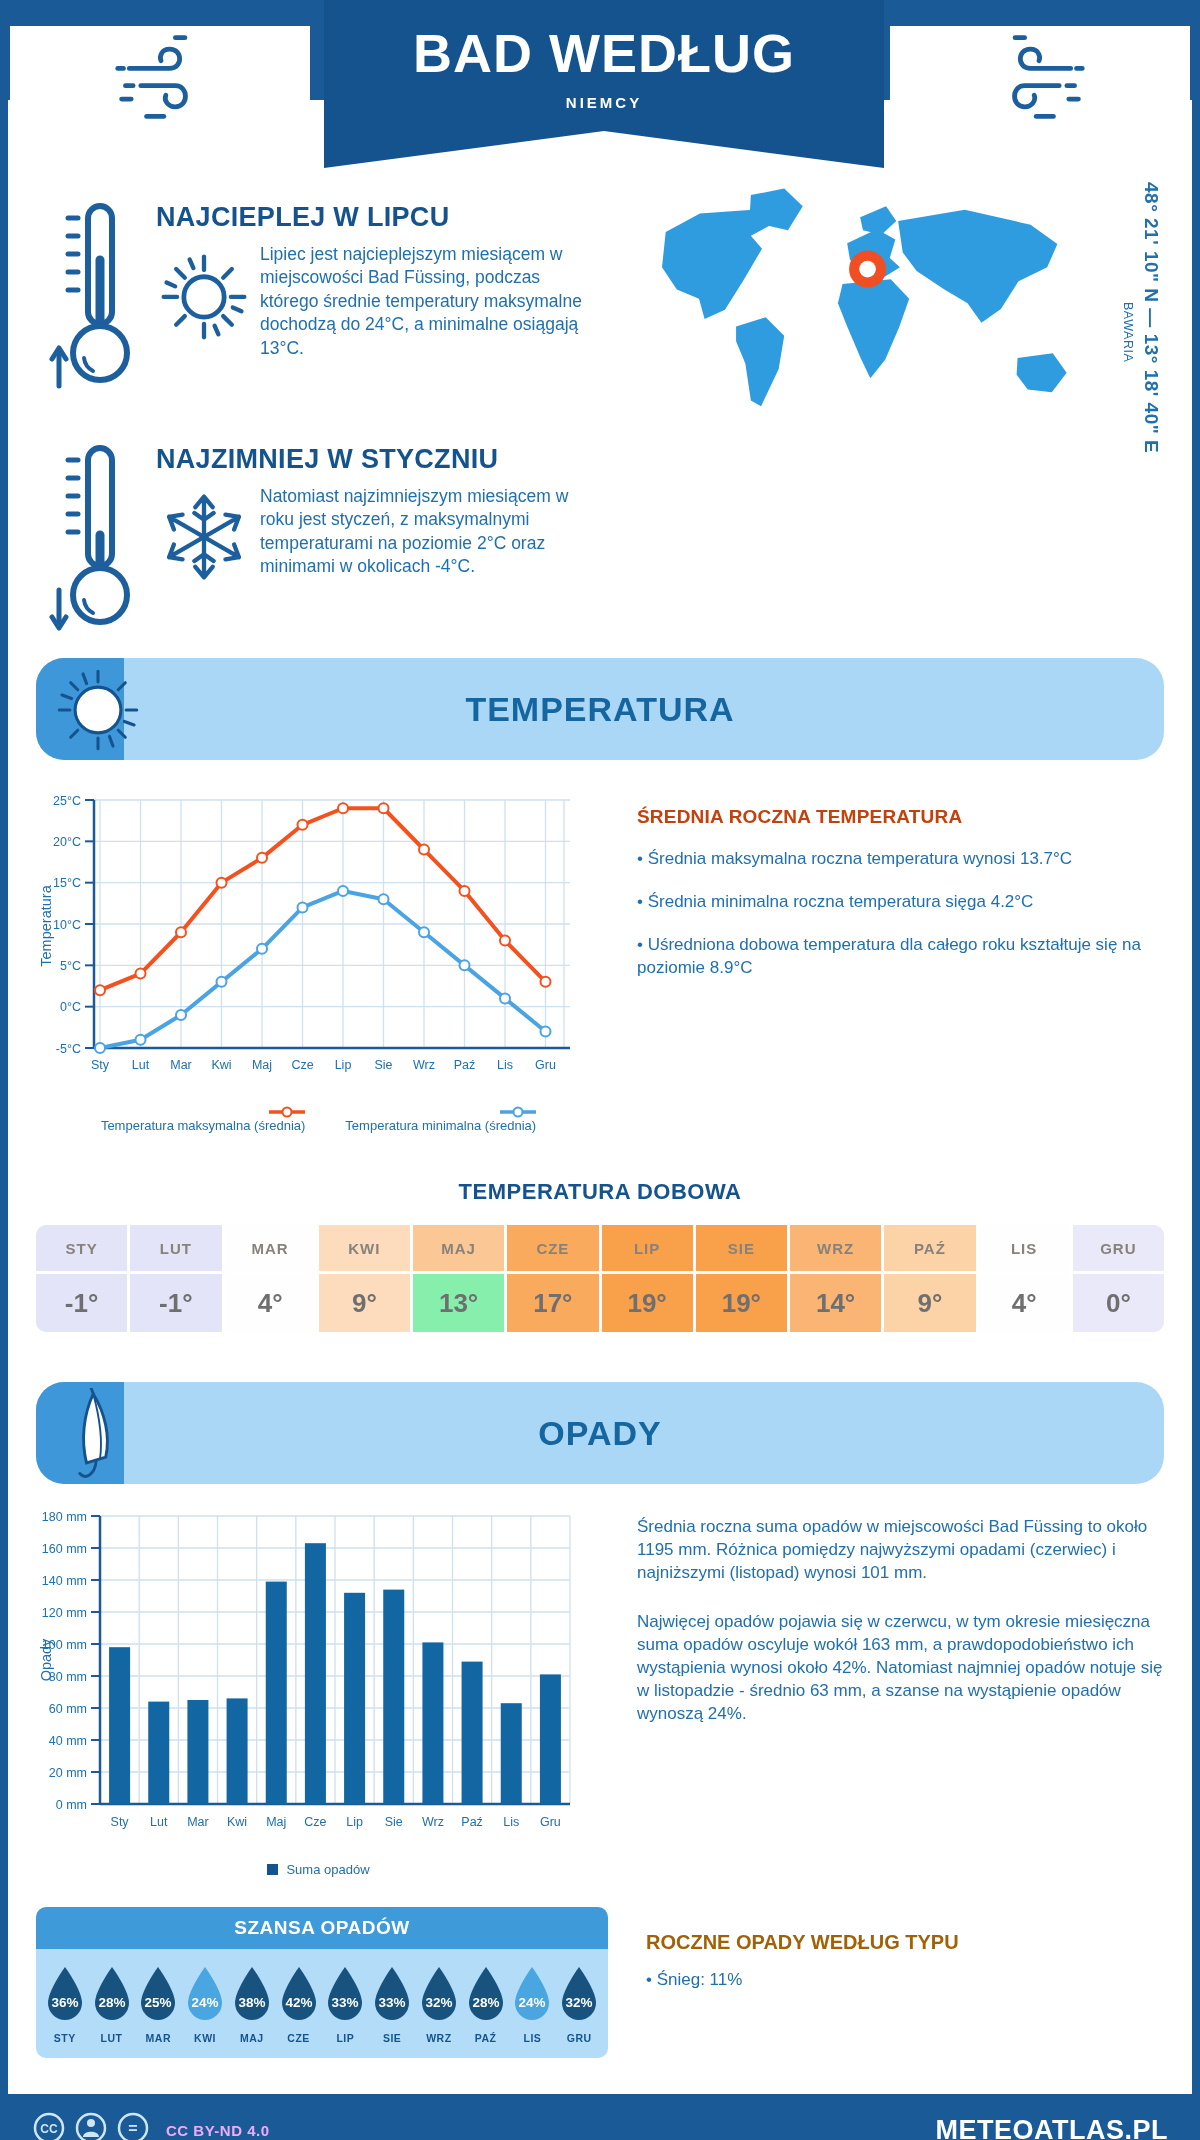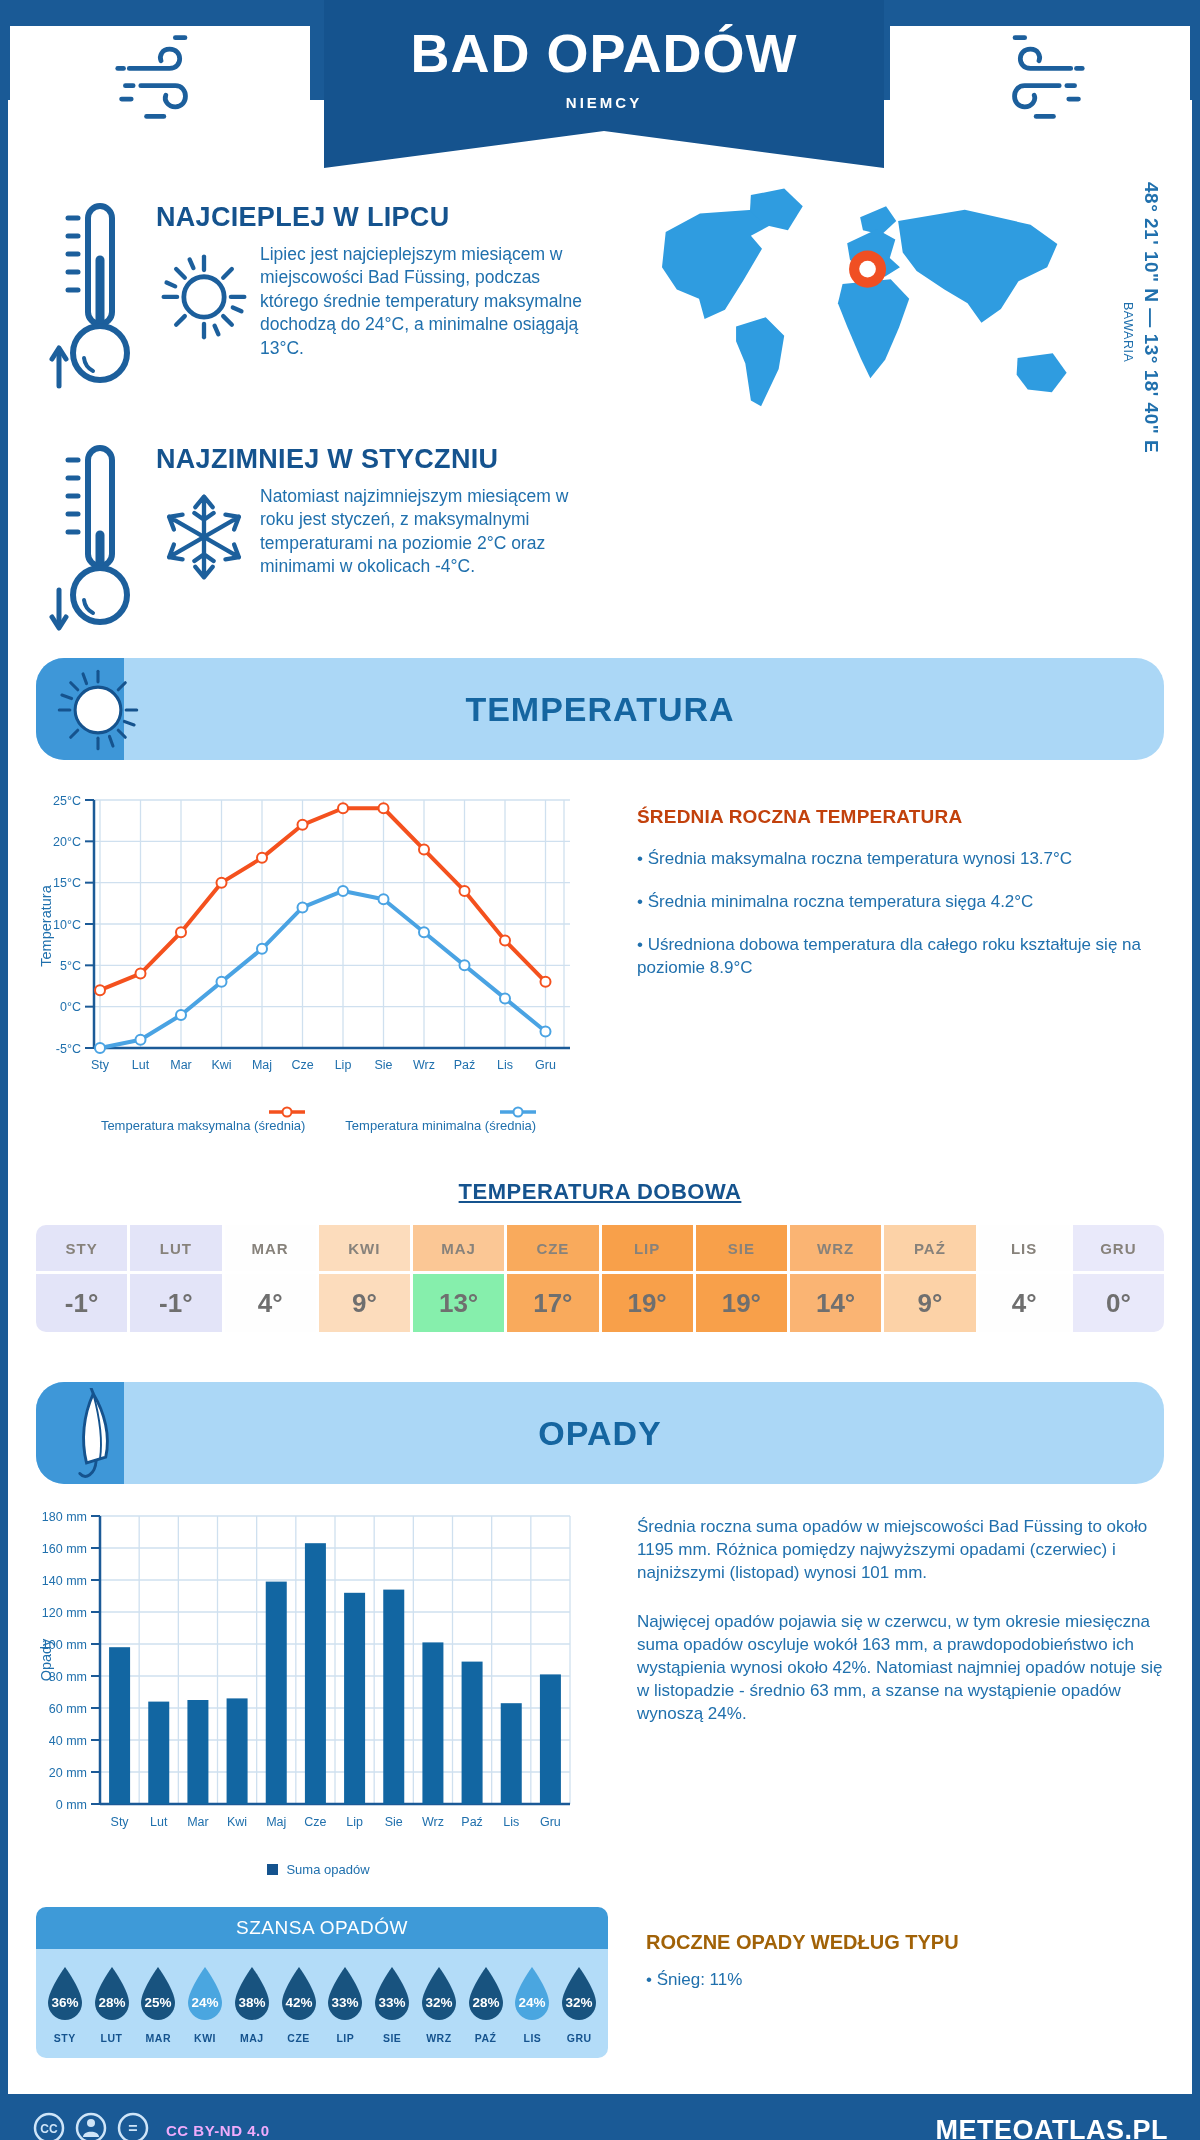--- a/index.html
+++ b/index.html
@@ -52,33 +52,33 @@
   .chart-col { width:565px; flex:none; }
   .side-col { flex:1; padding-left:36px; padding-top:20px; }
   .side-col h3 { font-size:19px; margin:0 0 20px; color:#c2410c; letter-spacing:0.2px; }
   .side-col p.bullet { font-size:17px; line-height:1.35; color:#2070ad; margin:0 0 20px; }
   .legend-row { display:flex; justify-content:center; gap:40px; margin-top:10px; }
   .legend-item { display:flex; align-items:flex-end; gap:0; font-size:13px; color:#2070ad;flex-direction:column; }
   .legend-bar { display:flex; justify-content:center; align-items:center; gap:8px; margin-top:8px;
     font-size:13px; color:#2070ad; }
   .legend-square { width:11px; height:11px; background:#15538e; display:inline-block; }
   
-  .daily-heading { text-align:center; font-size:22px; color:#15538e; margin:46px 0 0; font-weight:bold; letter-spacing:0.5px;text-decoration:underline; }
+  .daily-heading { text-align:center; font-size:22px; color:#15538e; margin:46px 0 0; font-weight:bold; letter-spacing:0.5px; }
   .month-table { margin:20px 28px 0; display:grid; grid-template-columns:repeat(12,1fr); gap:3px;
     border-radius:10px; overflow:hidden; }
   .mcol { display:flex; flex-direction:column; gap:3px; }
   .mcell-label { height:46px; display:flex; align-items:center; justify-content:center;
     font-size:15px; font-weight:bold; color:#87827b; letter-spacing:1px; }
   .mcell-value { height:58px; display:flex; align-items:center; justify-content:center;
     font-size:26px; font-weight:bold; color:#6f6f6f; }
   
   .bottom { display:flex; padding:30px 28px 36px 28px; }
   .chance { width:572px; flex:none; }
   .chance-header { height:42px; background:#3e9ad8; border-radius:10px 10px 0 0; color:#fff;
-    font-weight:normal; font-size:19px; display:flex; align-items:center; justify-content:center; letter-spacing:0.5px; }
+    font-weight:bold; font-size:19px; display:flex; align-items:center; justify-content:center; letter-spacing:0.5px; }
   .chance-body { background:#b3dcf8; border-radius:0 0 10px 10px; display:flex;
     justify-content:space-evenly; padding:16px 4px 14px; }
   .dropcol { text-align:center; width:44px; }
   .dropcol .mlabel { font-size:10.5px; font-weight:bold; color:#15538e; margin-top:5px; letter-spacing:0.5px; }
   .type-col { flex:1; padding-left:38px; padding-top:24px; }
   .type-col h4 { font-size:20px; color:#a16207; margin:0 0 16px; }
   .type-col p { font-size:17px; color:#2070ad; margin:0 0 12px; }
   
   .footer { margin-top:auto; height:72px; background:#1a5a96; display:flex; align-items:center;
     justify-content:space-between; padding:0 32px; margin-left:-8px; margin-right:-8px; }
@@ -113,21 +113,21 @@
           <path d="M30 58 H66 C80 58 80 80 66 80 C58 80 54 73 56 68"></path>
           <path d="M6 40 h6"></path>
             <path d="M14 58 h8"></path>
             <path d="M10 72 h10"></path>
           <path d="M36 90 h18"></path>
             <path d="M66 8 h10"></path>
         </svg>
       </span>
     </div>
     <div class="ribbon">
-      <h1>BAD OPADÓW</h1>
+      <h1>BAD WEDŁUG</h1>
       <div class="sub">NIEMCY</div>
     </div>
   </div>
 
   <div class="intro">
     <div class="intro-left">
 
       <div class="block">
         <div class="thermo">
           <svg width="100" height="198" viewBox="0 0 100 198" fill="none" stroke="#1c5f9c">

